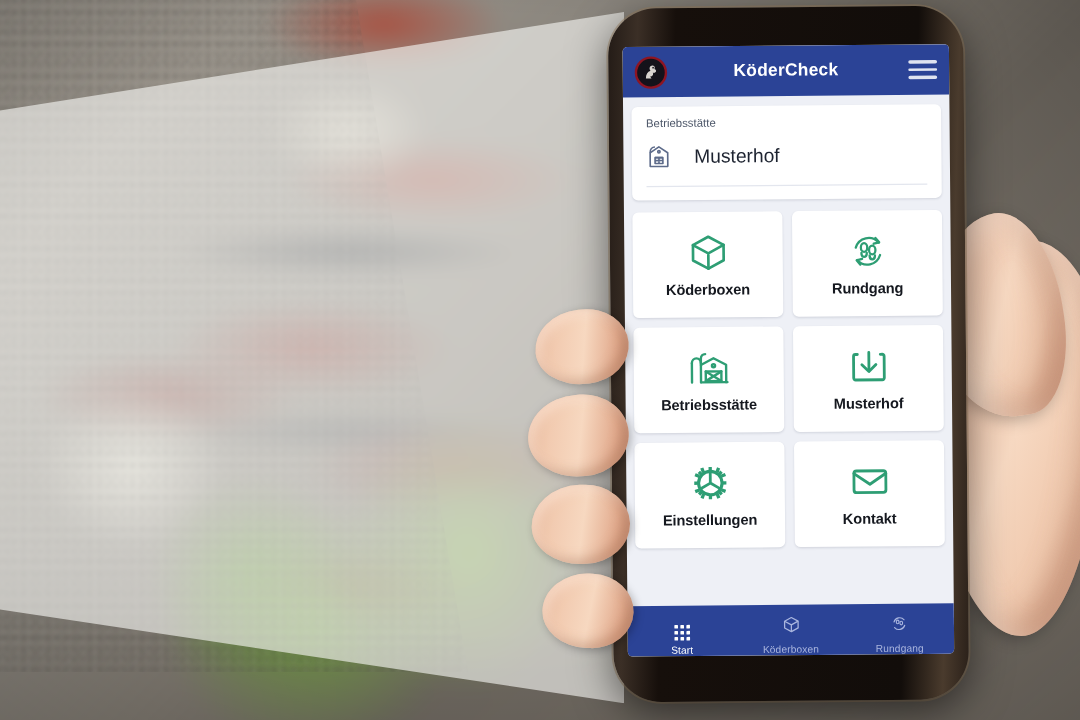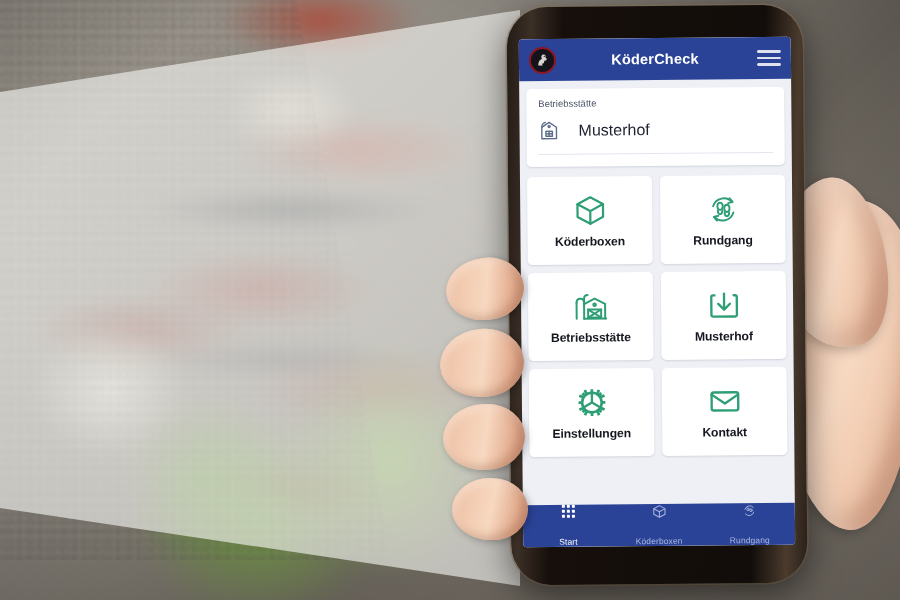--- a/index.html
+++ b/index.html
@@ -135,21 +135,21 @@
     display:flex; flex-direction:column; align-items:center; justify-content:center; gap:7px;
   }
   .tile-label { font-size:12.2px; font-weight:bold; color:#15181f; letter-spacing:-.1px; }
   .tile svg { display:block; }
 
   
   .botnav {
     height:42px; background:#2b4396; display:flex; flex:0 0 auto;
   }
   .nav-item {
-    flex:1; display:flex; flex-direction:column; align-items:center; justify-content:space-between; gap:3px;
+    flex:1; display:flex; flex-direction:column; align-items:center; justify-content:flex-end; gap:3px;
     color:#a9b5de;
   }
   .nav-item.active { color:#ffffff; }
   .nav-label { font-size:8.5px; letter-spacing:.1px; }
   .dotgrid { display:grid; grid-template-columns:repeat(3,3px); grid-template-rows:repeat(3,3px); gap:2px; }
   .dotgrid i { width:3px; height:3px; background:currentColor; border-radius:.5px; }
 </style>
 </head>
 <body>
 

